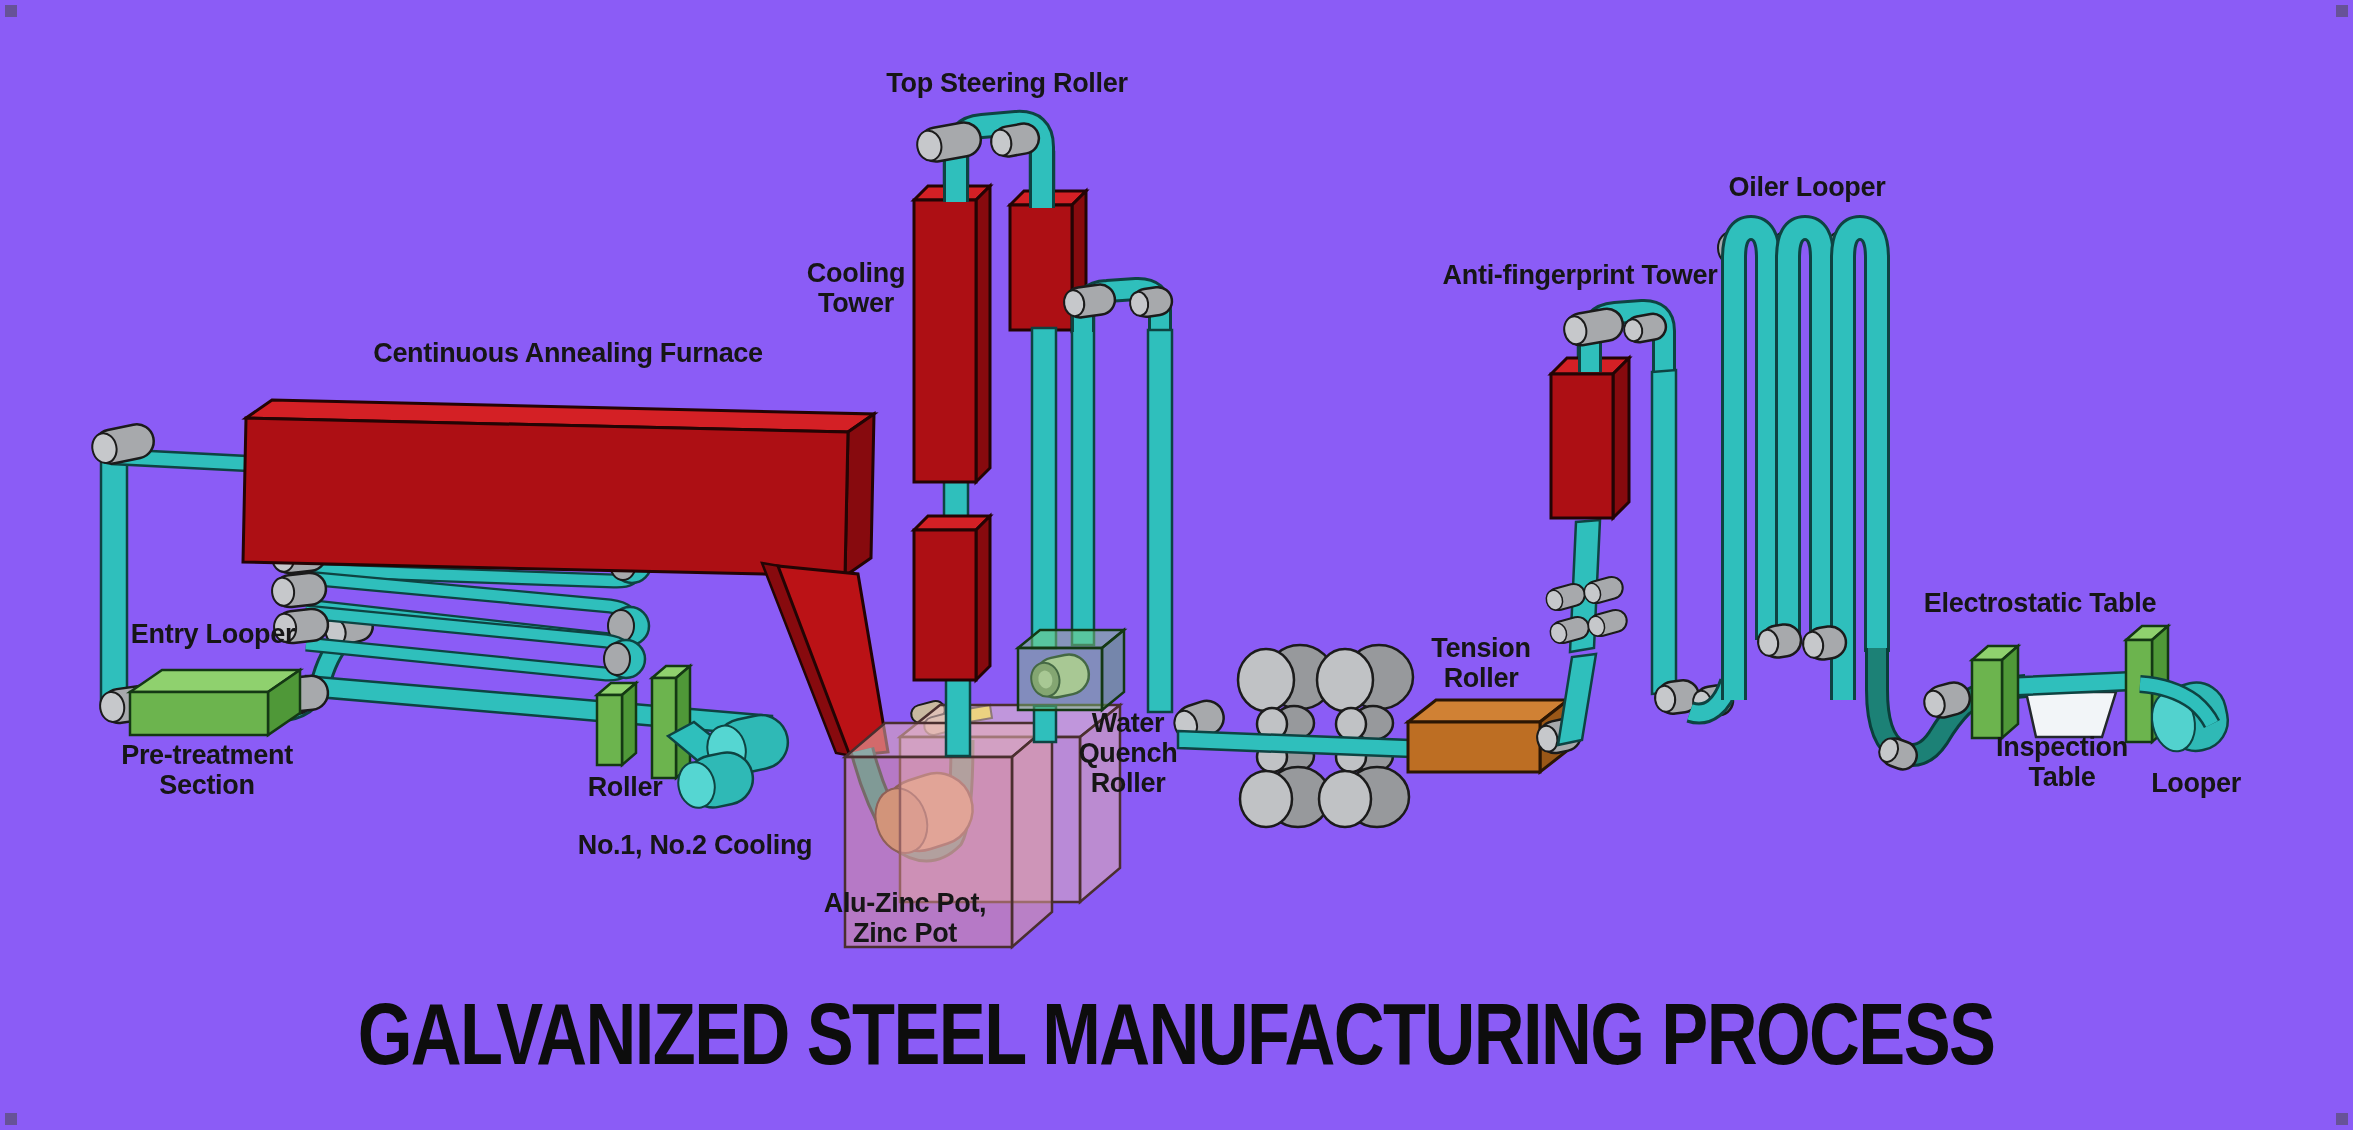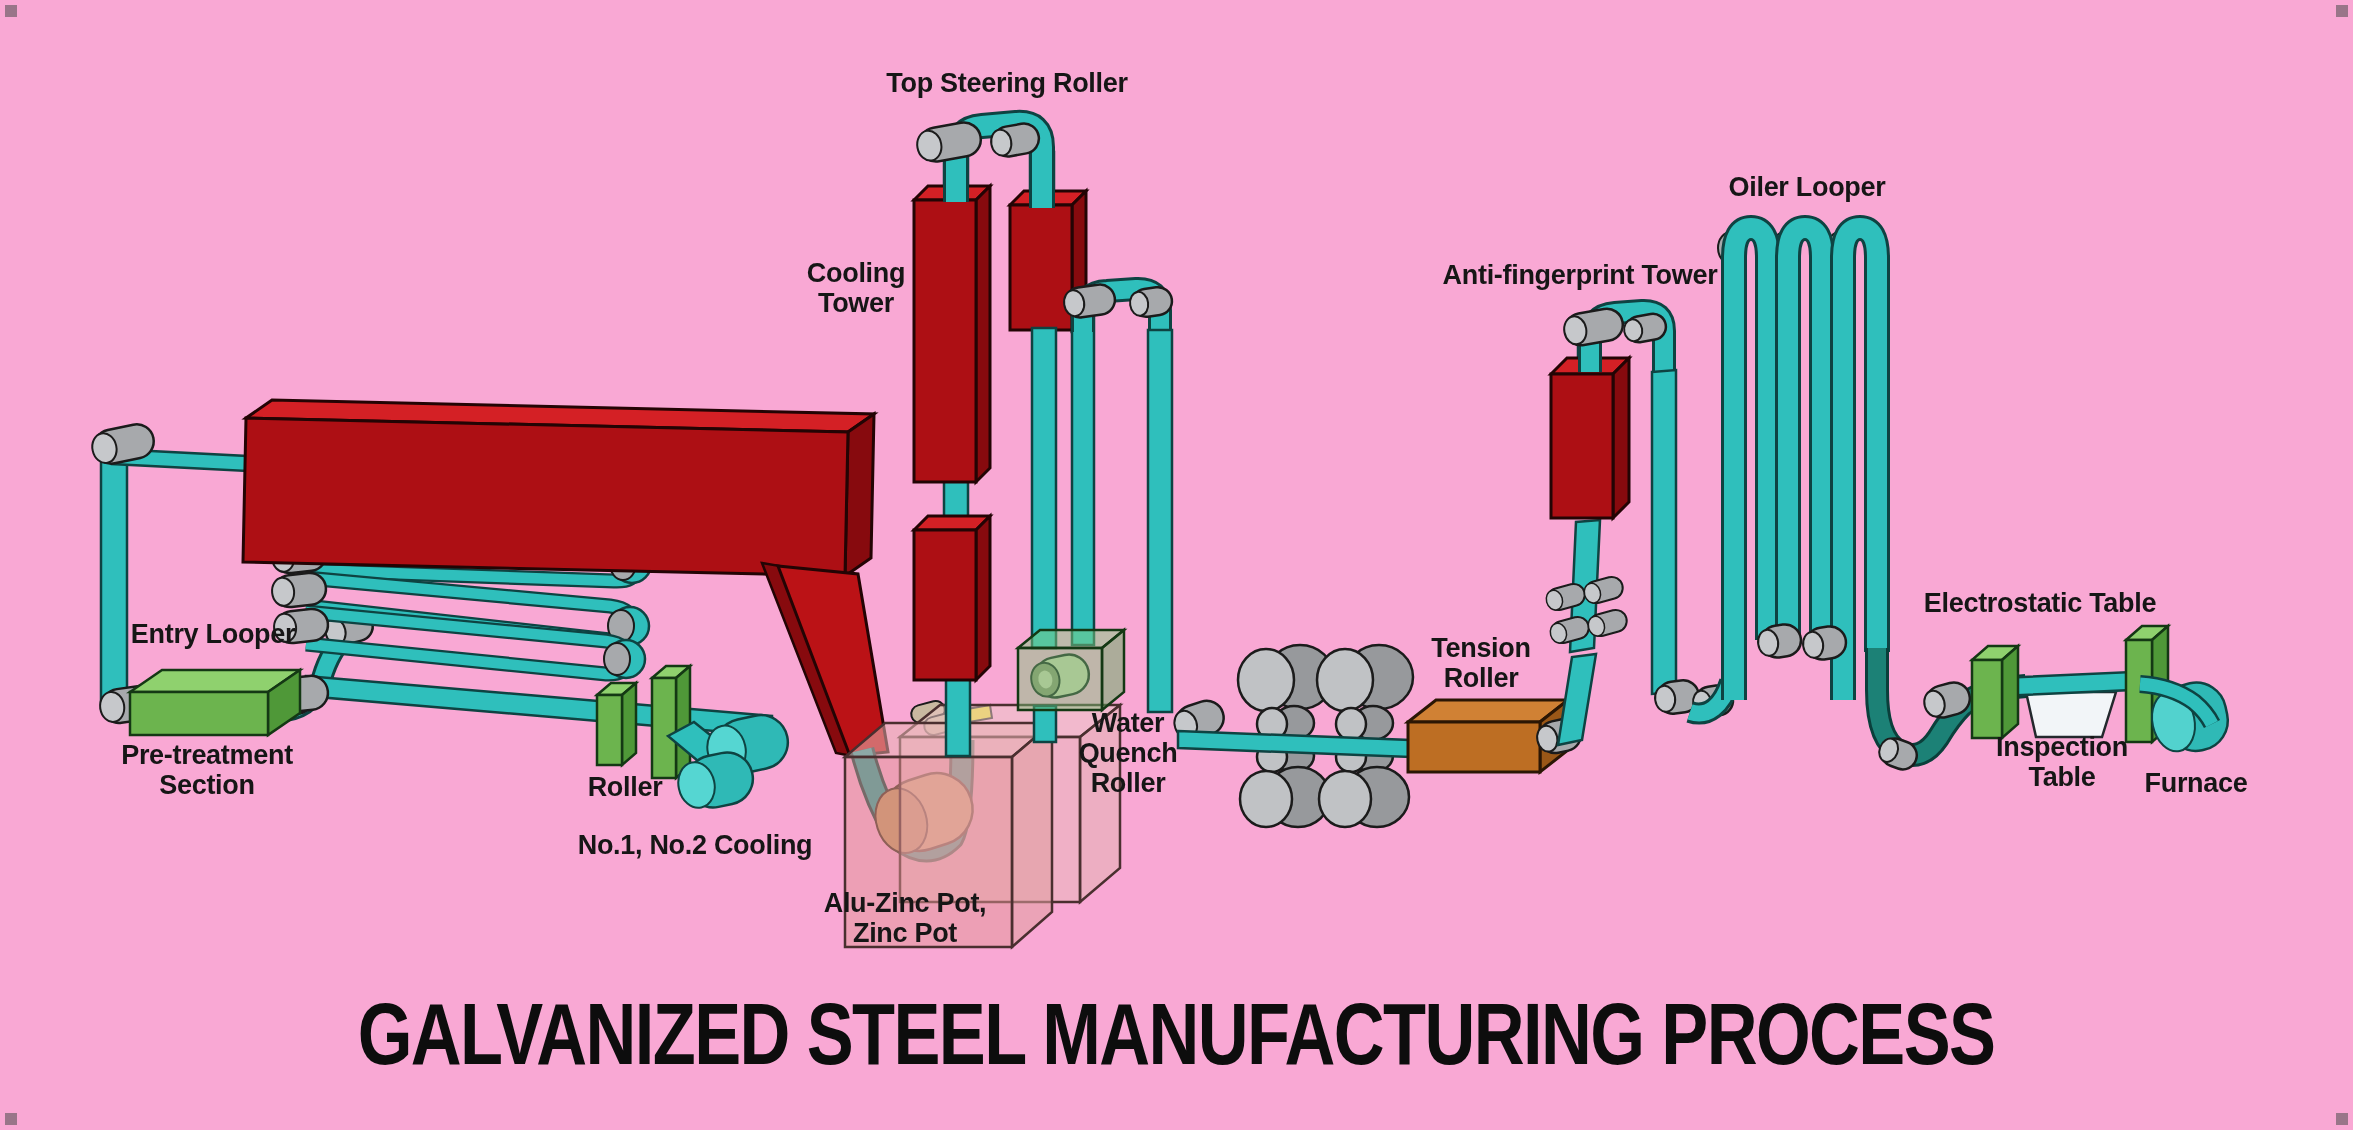--- a/index.html
+++ b/index.html
@@ -1,16 +1,16 @@
 <!DOCTYPE html>
 <html><head>
 <meta charset="utf-8">
 <style>
   html,body{margin:0;padding:0;background:#ffffff;}
-  #stage{position:relative;width:2353px;height:1130px;background:#f9a8d4;overflow:hidden;
+  #stage{position:relative;width:2353px;height:1130px;background:#8b5cf6;overflow:hidden;
          font-family:"Liberation Sans",sans-serif;}
   svg{position:absolute;left:0;top:0;}
   .label{position:absolute;transform:translateX(-50%);
          font:bold 27px/1.12 "Liberation Sans",sans-serif;color:#161616;
          text-align:center;white-space:pre-line;letter-spacing:-0.3px;}
   .title{position:absolute;left:1176px;top:990px;transform:translateX(-50%) scaleX(0.8);
          transform-origin:center top;font:bold 88px/1 "Liberation Sans",sans-serif;
          letter-spacing:-2px;color:#0d0d0d;white-space:nowrap;}
   .corner-mark{position:absolute;width:12px;height:12px;background:#4a4a4a;opacity:.55;}
 </style>
@@ -342,40 +342,41 @@
       <rect x="-30" y="-34" width="62" height="68" rx="30" fill="#2FB9B6" stroke="#0E4342" stroke-width="2.5"></rect>
       <ellipse cx="-22" cy="0" rx="21" ry="30" fill="#52D2CE" stroke="#0E4342" stroke-width="2"></ellipse>
     </g>
     <path d="M2140,684 Q2172,686 2194,702 Q2206,712 2212,724" fill="none" stroke="#0E4342" stroke-width="18"></path>
     <path d="M2140,684 Q2172,686 2194,702 Q2206,712 2212,724" fill="none" stroke="#2FBFBC" stroke-width="13"></path>
   </g>
 
 </svg>
 
 <div class="label" style="left:1007px;top:68px">Top Steering Roller</div>
+<div class="label" style="left:568px;top:338px">Centinuous Annealing Furnace</div>
 <div class="label" style="left:856px;top:258px">Cooling
 Tower</div>
 <div class="label" style="left:213px;top:619px">Entry Looper</div>
 <div class="label" style="left:207px;top:740px">Pre-treatment
 Section</div>
 <div class="label" style="left:625px;top:772px">Roller</div>
 <div class="label" style="left:695px;top:830px">No.1, No.2 Cooling</div>
 <div class="label" style="left:905px;top:888px">Alu-Zinc Pot,
 Zinc Pot</div>
 <div class="label" style="left:1128px;top:708px">Water
 Quench
 Roller</div>
 <div class="label" style="left:1481px;top:633px">Tension
 Roller</div>
 <div class="label" style="left:1580px;top:260px">Anti-fingerprint Tower</div>
 <div class="label" style="left:1807px;top:172px">Oiler Looper</div>
 <div class="label" style="left:2040px;top:588px">Electrostatic Table</div>
 <div class="label" style="left:2062px;top:732px">Inspection
 Table</div>
-<div class="label" style="left:2196px;top:768px">Furnace</div>
+<div class="label" style="left:2196px;top:768px">Looper</div>
 
 <div class="title">GALVANIZED STEEL MANUFACTURING PROCESS</div>
 
 <div class="corner-mark" style="left:5px;top:5px"></div>
 <div class="corner-mark" style="right:5px;top:5px"></div>
 <div class="corner-mark" style="left:5px;bottom:5px"></div>
 <div class="corner-mark" style="right:5px;bottom:5px"></div>
 
 </div>
 

